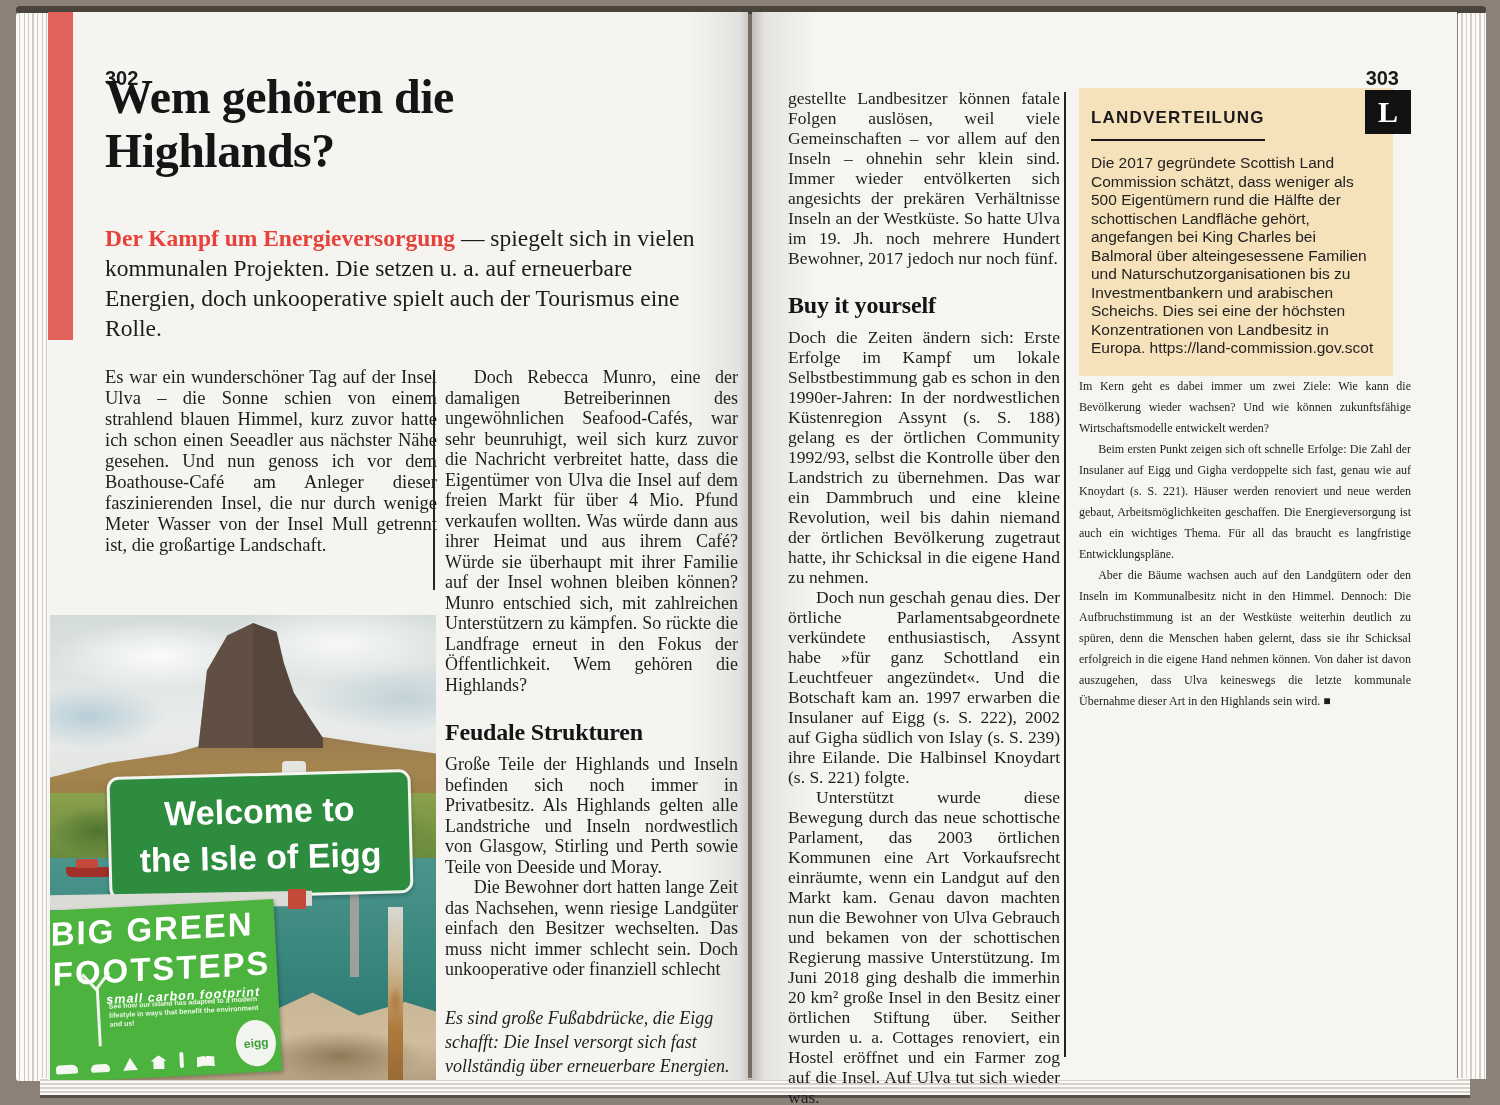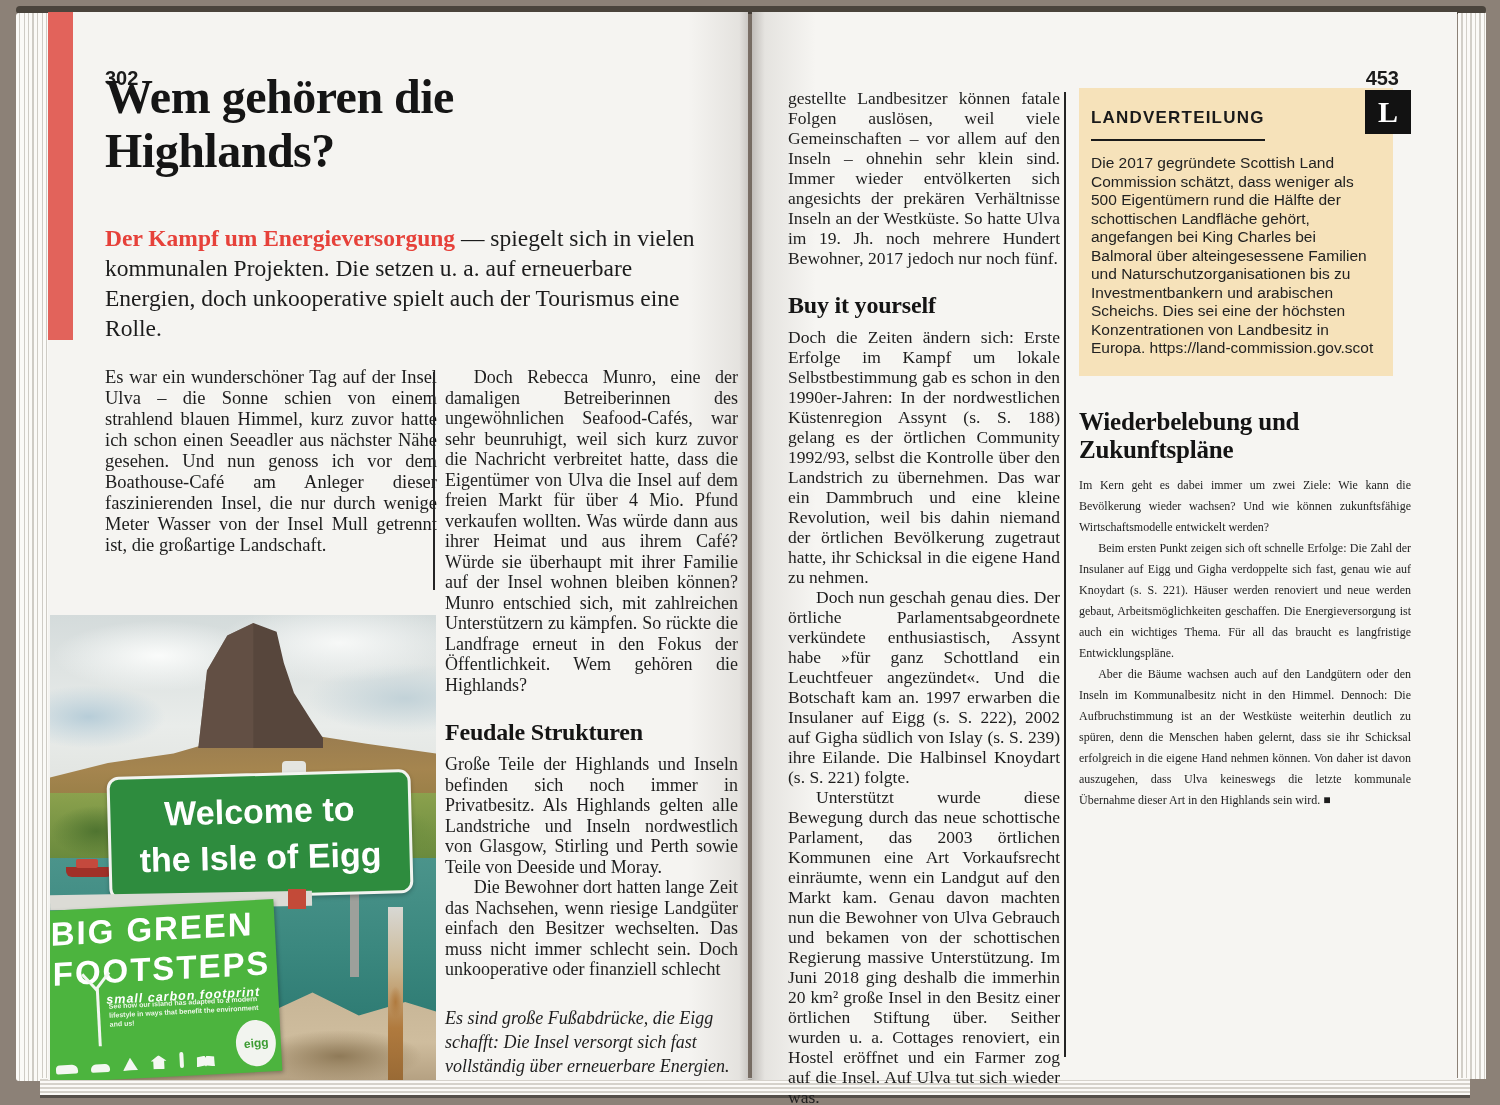--- a/index.html
+++ b/index.html
@@ -180,40 +180,39 @@
             <div class="ic ic-book"></div>
           </div>
           <div class="poster-logo">
               <span>eigg</span>
             </div>
         </div>
       </div>
     </div>
 
     <div class="page page-right">
-      <div class="pagenum pn-right">453</div>
+      <div class="pagenum pn-right">303</div>
 
       <div class="col rp-col1">
         <p>gestellte Landbesitzer können fatale Folgen auslösen, weil viele Gemeinschaften – vor allem auf den Inseln – ohnehin sehr klein sind. Immer wieder entvölkerten sich angesichts der prekären Verhältnisse Inseln an der Westküste. So hatte Ulva im 19. Jh. noch mehrere Hundert Bewohner, 2017 jedoch nur noch fünf.</p>
         <h3>Buy it yourself</h3>
         <p>Doch die Zeiten ändern sich: Erste Erfolge im Kampf um lokale Selbstbestimmung gab es schon in den 1990er-Jahren: In der nordwestlichen Küstenregion Assynt (s. S. 188) gelang es der örtlichen Community 1992/93, selbst die Kontrolle über den Landstrich zu übernehmen. Das war ein Dammbruch und eine kleine Revolution, weil bis dahin niemand der örtlichen Bevölkerung zugetraut hatte, ihr Schicksal in die eigene Hand zu nehmen.</p>
         <p class="ind">Doch nun geschah genau dies. Der örtliche Parlamentsabgeordnete verkündete enthusiastisch, Assynt habe »für ganz Schottland ein Leuchtfeuer angezündet«. Und die Botschaft kam an. 1997 erwarben die Insulaner auf Eigg (s. S. 222), 2002 auf Gigha südlich von Islay (s. S. 239) ihre Eilande. Die Halbinsel Knoydart (s. S. 221) folgte.</p>
         <p class="ind">Unterstützt wurde diese Bewegung durch das neue schottische Parlament, das 2003 örtlichen Kommunen eine Art Vorkaufsrecht einräumte, wenn ein Landgut auf den Markt kam. Genau davon machten nun die Bewohner von Ulva Gebrauch und bekamen von der schottischen Regierung massive Unterstützung. Im Juni 2018 ging deshalb die immerhin 20 km² große Insel in den Besitz einer örtlichen Stiftung über. Seither wurden u. a. Cottages renoviert, ein Hostel eröffnet und ein Farmer zog auf die Insel. Auf Ulva tut sich wieder was.</p>
       </div>
       <div class="rule rule-right"></div>
 
       <div class="col rp-col2">
         <div class="infobox">
           <div class="infobox-bg">
             <div class="infobox-heading">LANDVERTEILUNG</div>
             <div class="infobox-body">Die 2017 gegründete Scottish Land Commission schätzt, dass weniger als 500 Eigentümern rund die Hälfte der schottischen Landfläche gehört, angefangen bei King Charles bei Balmoral über alteingesessene Familien und Naturschutzorganisationen bis zu Investmentbankern und arabischen Scheichs. Dies sei eine der höchsten Konzentrationen von Landbesitz in Europa. https://land-commission.gov.scot</div>
           </div>
           <div class="letter-box">L</div>
         </div>
-        <h3>Wiederbelebung und Zukunftspläne</h3>
         <p>Im Kern geht es dabei immer um zwei Ziele: Wie kann die Bevölkerung wieder wachsen? Und wie können zukunftsfähige Wirtschaftsmodelle entwickelt werden?</p>
         <p class="ind">Beim ersten Punkt zeigen sich oft schnelle Erfolge: Die Zahl der Insulaner auf Eigg und Gigha verdoppelte sich fast, genau wie auf Knoydart (s. S. 221). Häuser werden renoviert und neue werden gebaut, Arbeitsmöglichkeiten geschaffen. Die Energieversorgung ist auch ein wichtiges Thema. Für all das braucht es langfristige Entwicklungspläne.</p>
         <p class="ind">Aber die Bäume wachsen auch auf den Landgütern oder den Inseln im Kommunalbesitz nicht in den Himmel. Dennoch: Die Aufbruchstimmung ist an der Westküste weiterhin deutlich zu spüren, denn die Menschen haben gelernt, dass sie ihr Schicksal erfolgreich in die eigene Hand nehmen können. Von daher ist davon auszugehen, dass Ulva keineswegs die letzte kommunale Übernahme dieser Art in den Highlands sein wird. ■</p>
       </div>
     </div>
 
     <div class="gutter-shade"></div>
   </div>
 </div>
 

